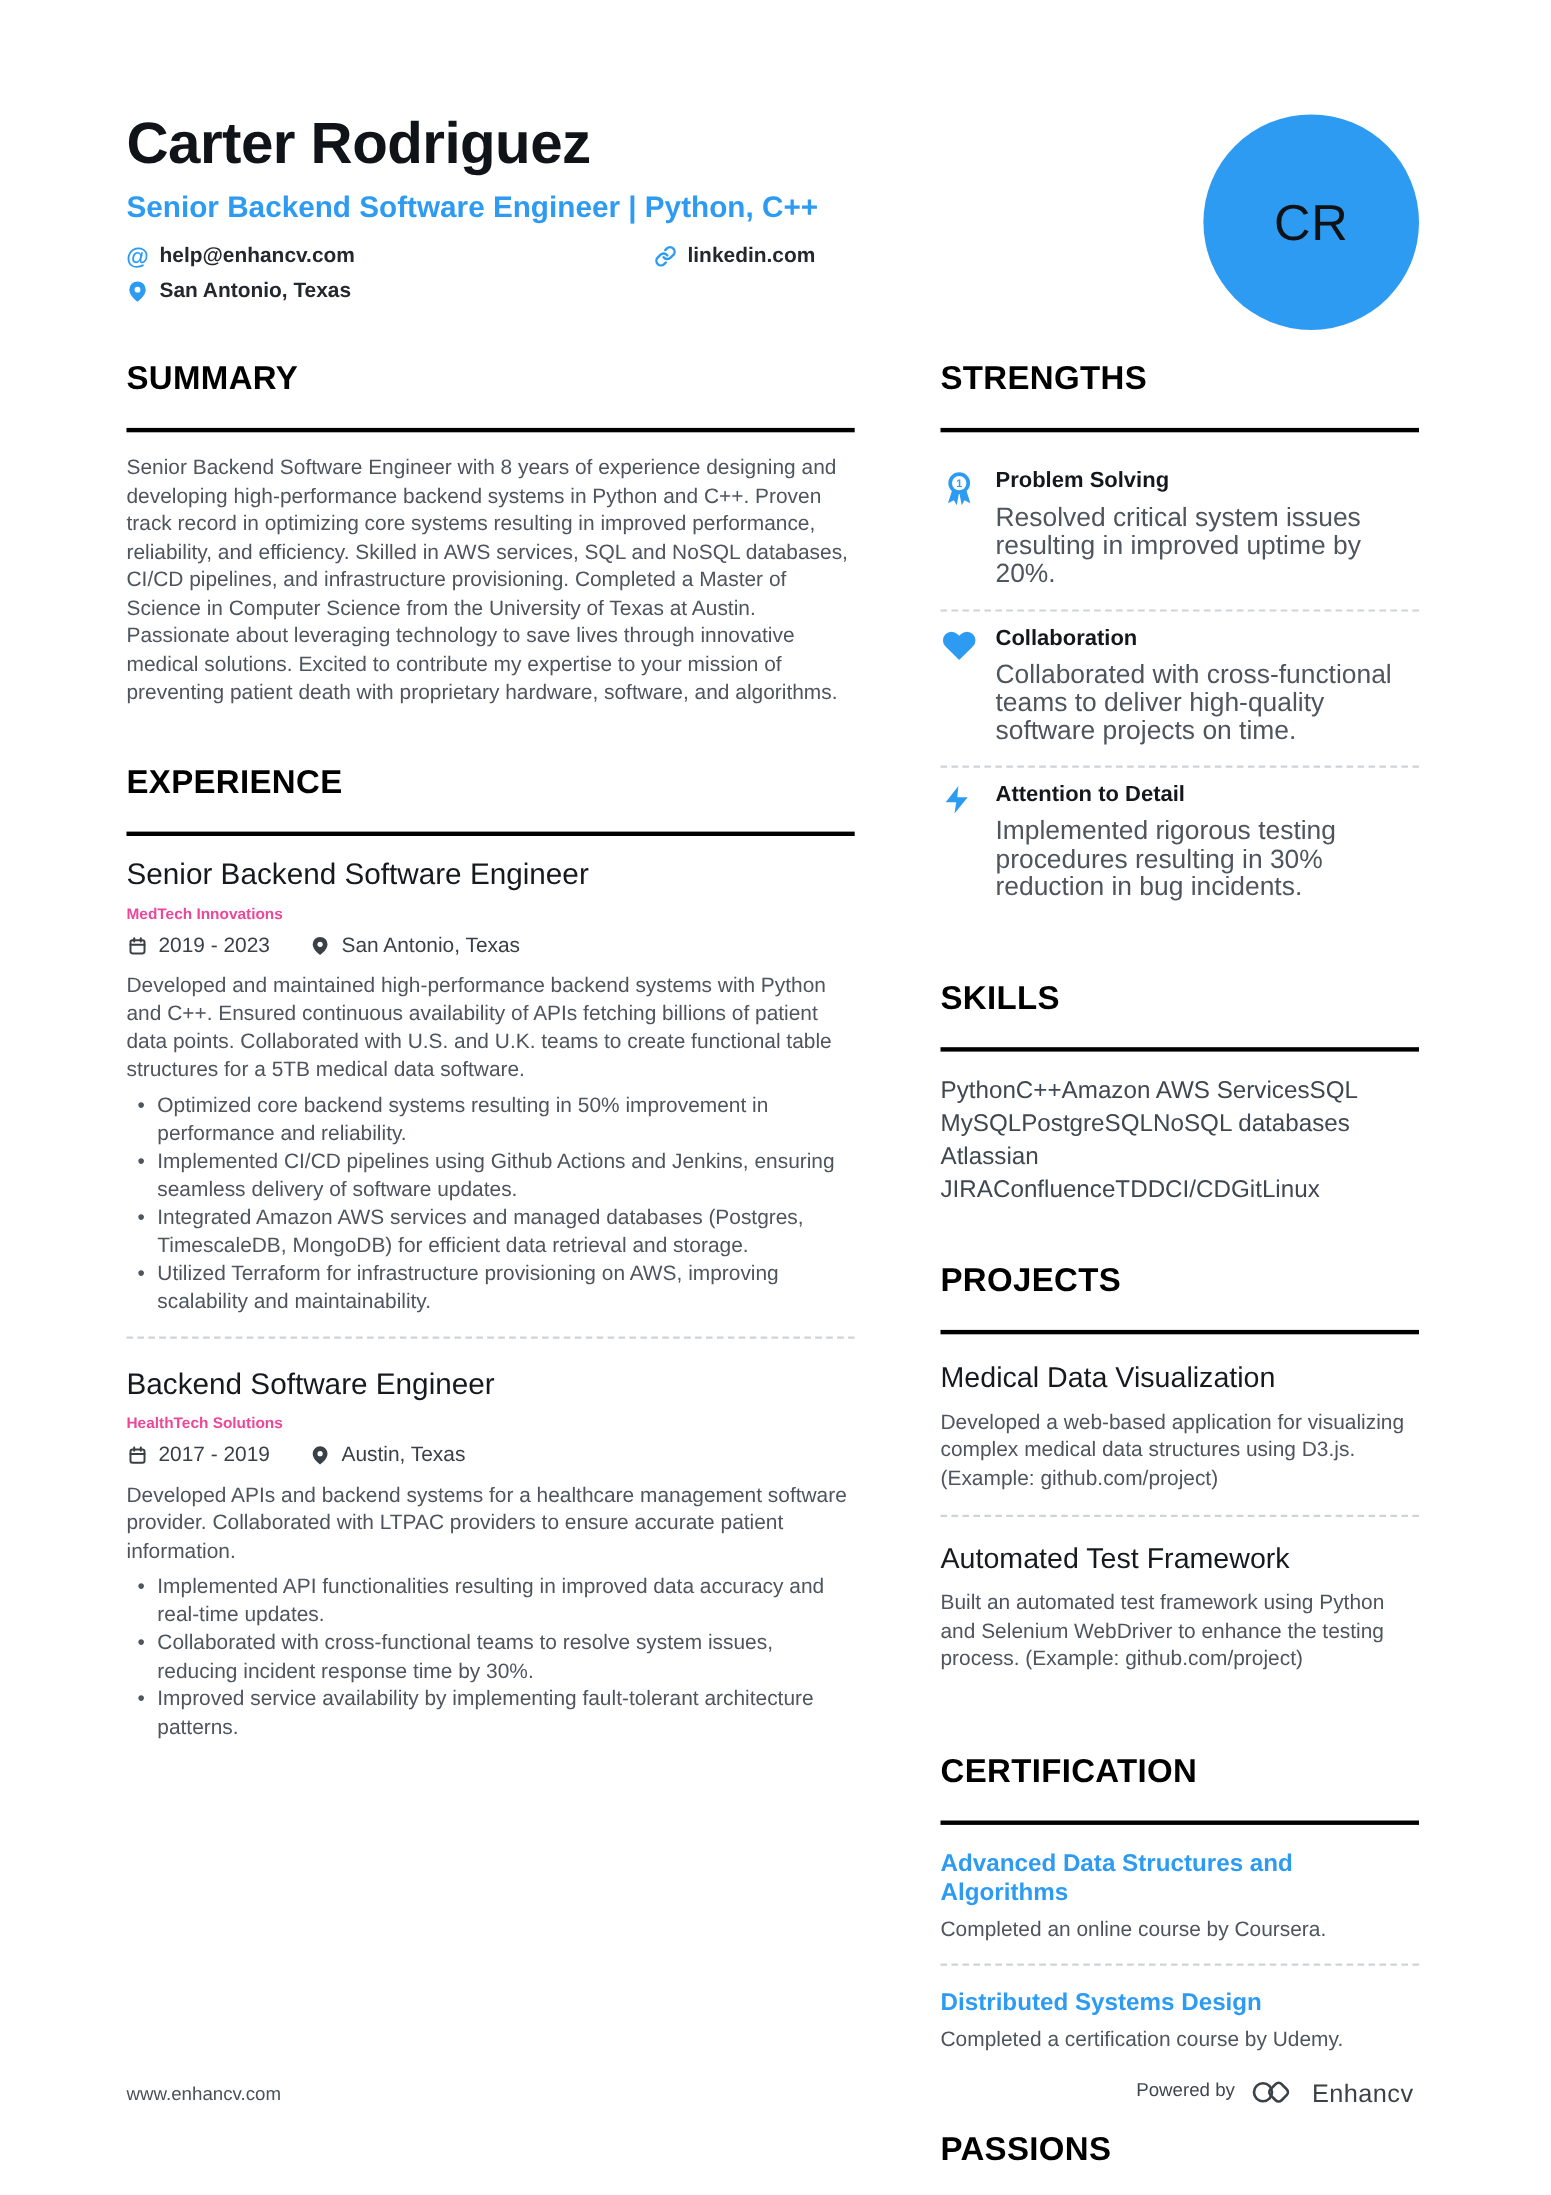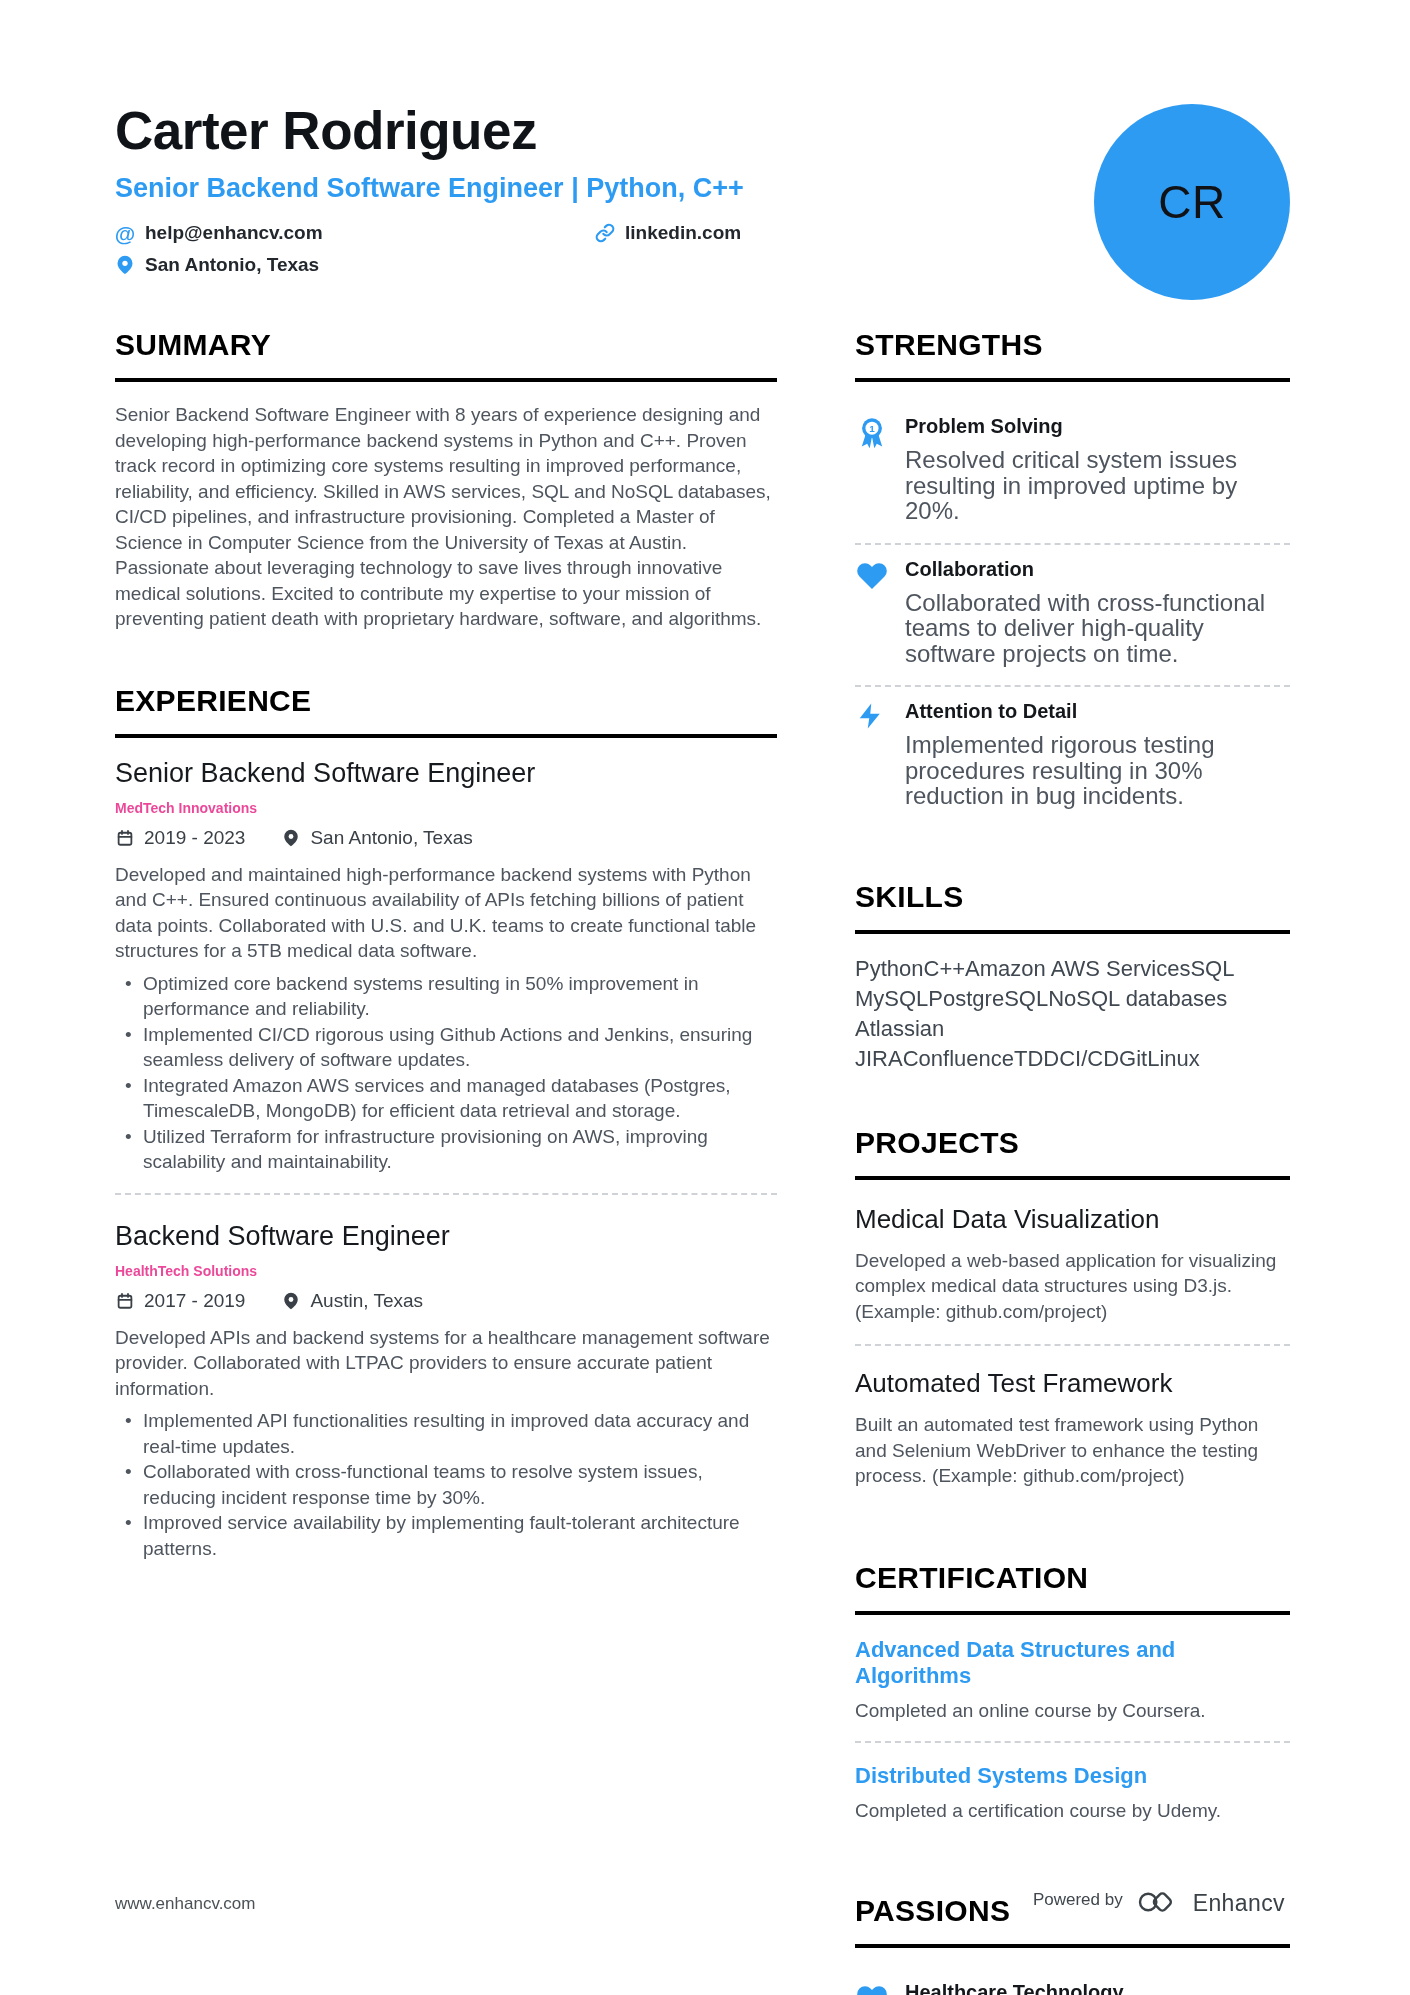--- a/index.html
+++ b/index.html
@@ -22,21 +22,21 @@
     background:#2e9bf3; display:flex; align-items:center; justify-content:center;
     font-size:46px; color:#101215; letter-spacing:0.5px;
   }
   
   .columns { display:flex; gap:78px; }
   .col-left { width:662px; flex:none; }
   .col-right { width:435px; flex:none; }
   .section { margin-bottom:52px; }
   .sec-title {
     font-size:30px; font-weight:800; color:#000; letter-spacing:0.3px;
-    padding-bottom:16px; border-bottom:4px solid #000; margin-bottom:20px;
+    padding-bottom:27px; border-bottom:4px solid #000; margin-bottom:20px;
   }
   .body-text { font-size:19px; line-height:25.5px; color:#4e555e; }
   
   .job + .job { border-top:2px dashed #cfd3d8; margin-top:18px; padding-top:26px; }
   .job-title { font-size:27px; font-weight:400; color:#16191d; margin-bottom:11px; }
   .company { font-size:14px; font-weight:700; color:#ec4899; margin-bottom:11px; }
   .job-meta { display:flex; align-items:center; gap:36px; margin-bottom:13px; }
   .meta-item { display:flex; align-items:center; gap:9px; font-size:19px; color:#3a4047; }
   .job-desc { font-size:19px; line-height:25.5px; color:#4e555e; margin-bottom:7px; }
   ul.bullets { list-style:none; }
@@ -133,21 +133,21 @@
                   <path d="M21 10c0 7-9 13-9 13s-9-6-9-13a9 9 0 0 1 18 0z" fill="#3a4047"></path>
                   <circle cx="12" cy="10" r="3.2" fill="#ffffff"></circle>
                 </svg>
               </span>
               <span>San Antonio, Texas</span>
             </span>
           </div>
           <div class="job-desc">Developed and maintained high-performance backend systems with Python and C++. Ensured continuous availability of APIs fetching billions of patient data points. Collaborated with U.S. and U.K. teams to create functional table structures for a 5TB medical data software.</div>
           <ul class="bullets">
             <li>Optimized core backend systems resulting in 50% improvement in performance and reliability.</li>
-            <li>Implemented CI/CD rigorous using Github Actions and Jenkins, ensuring seamless delivery of software updates.</li>
+            <li>Implemented CI/CD pipelines using Github Actions and Jenkins, ensuring seamless delivery of software updates.</li>
             <li>Integrated Amazon AWS services and managed databases (Postgres, TimescaleDB, MongoDB) for efficient data retrieval and storage.</li>
             <li>Utilized Terraform for infrastructure provisioning on AWS, improving scalability and maintainability.</li>
           </ul>
         </div>
 
         <div class="job">
           <div class="job-title">Backend Software Engineer</div>
           <div class="company">HealthTech Solutions</div>
           <div class="job-meta">
             <span class="meta-item">

